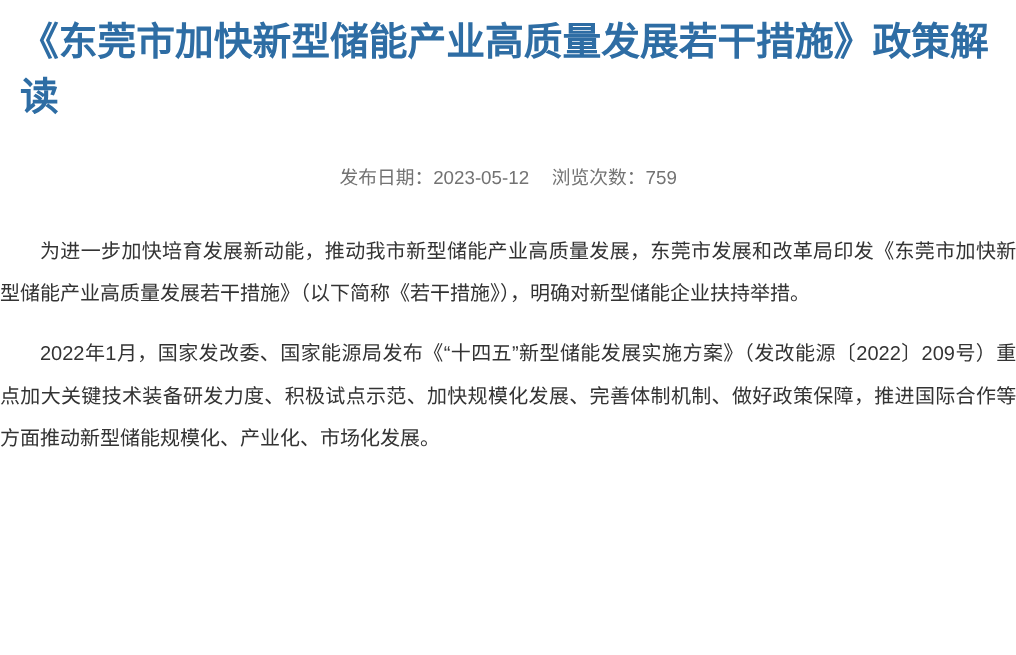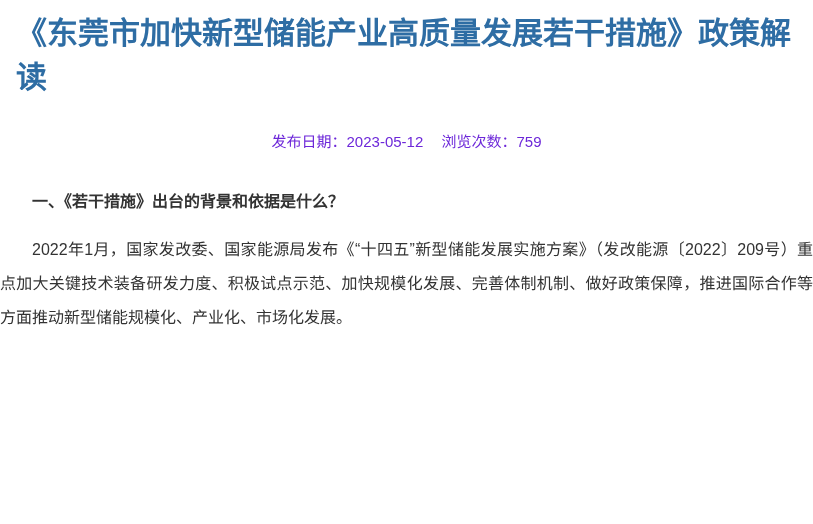--- a/index.html
+++ b/index.html
@@ -24,21 +24,21 @@
     font-size: 31px;
     line-height: 44px;
     font-weight: bold;
     color: #2e6da4;
     letter-spacing: 0;
   }
   .meta-line {
     margin-top: 30px;
     text-align: center;
     font-size: 15px;
-    color: #6d28d9;
+    color: #737373;
     white-space: nowrap;
   }
   .meta-item {
     display: inline-block;
   }
   .meta-item + .meta-item {
     margin-left: 14px;
   }
   .content {
     margin-top: 34px;
@@ -65,17 +65,17 @@
 <div class="article">
 
   <h1 class="page-title">《东莞市加快新型储能产业高质量发展若干措施》政策解读</h1>
 
   <div class="meta-line">
     <span class="meta-item"><span>发布日期：</span><span>2023-05-12</span></span>
     <span class="meta-item"><span>浏览次数：</span><span>759</span></span>
   </div>
 
   <div class="content">
-    <p class="para heading">一、《若干措施》出台的背景和依据是什么？</p>
+    <p class="para">为进一步加快培育发展新动能，推动我市新型储能产业高质量发展，东莞市发展和改革局印发《东莞市加快新型储能产业高质量发展若干措施》（以下简称《若干措施》），明确对新型储能企业扶持举措。</p>
     <p class="para">2022年1月，国家发改委、国家能源局发布《“十四五”新型储能发展实施方案》（发改能源〔2022〕209号）重点加大关键技术装备研发力度、积极试点示范、加快规模化发展、完善体制机制、做好政策保障，推进国际合作等方面推动新型储能规模化、产业化、市场化发展。</p>
   </div>
 
 </div>
 
 </body></html>

